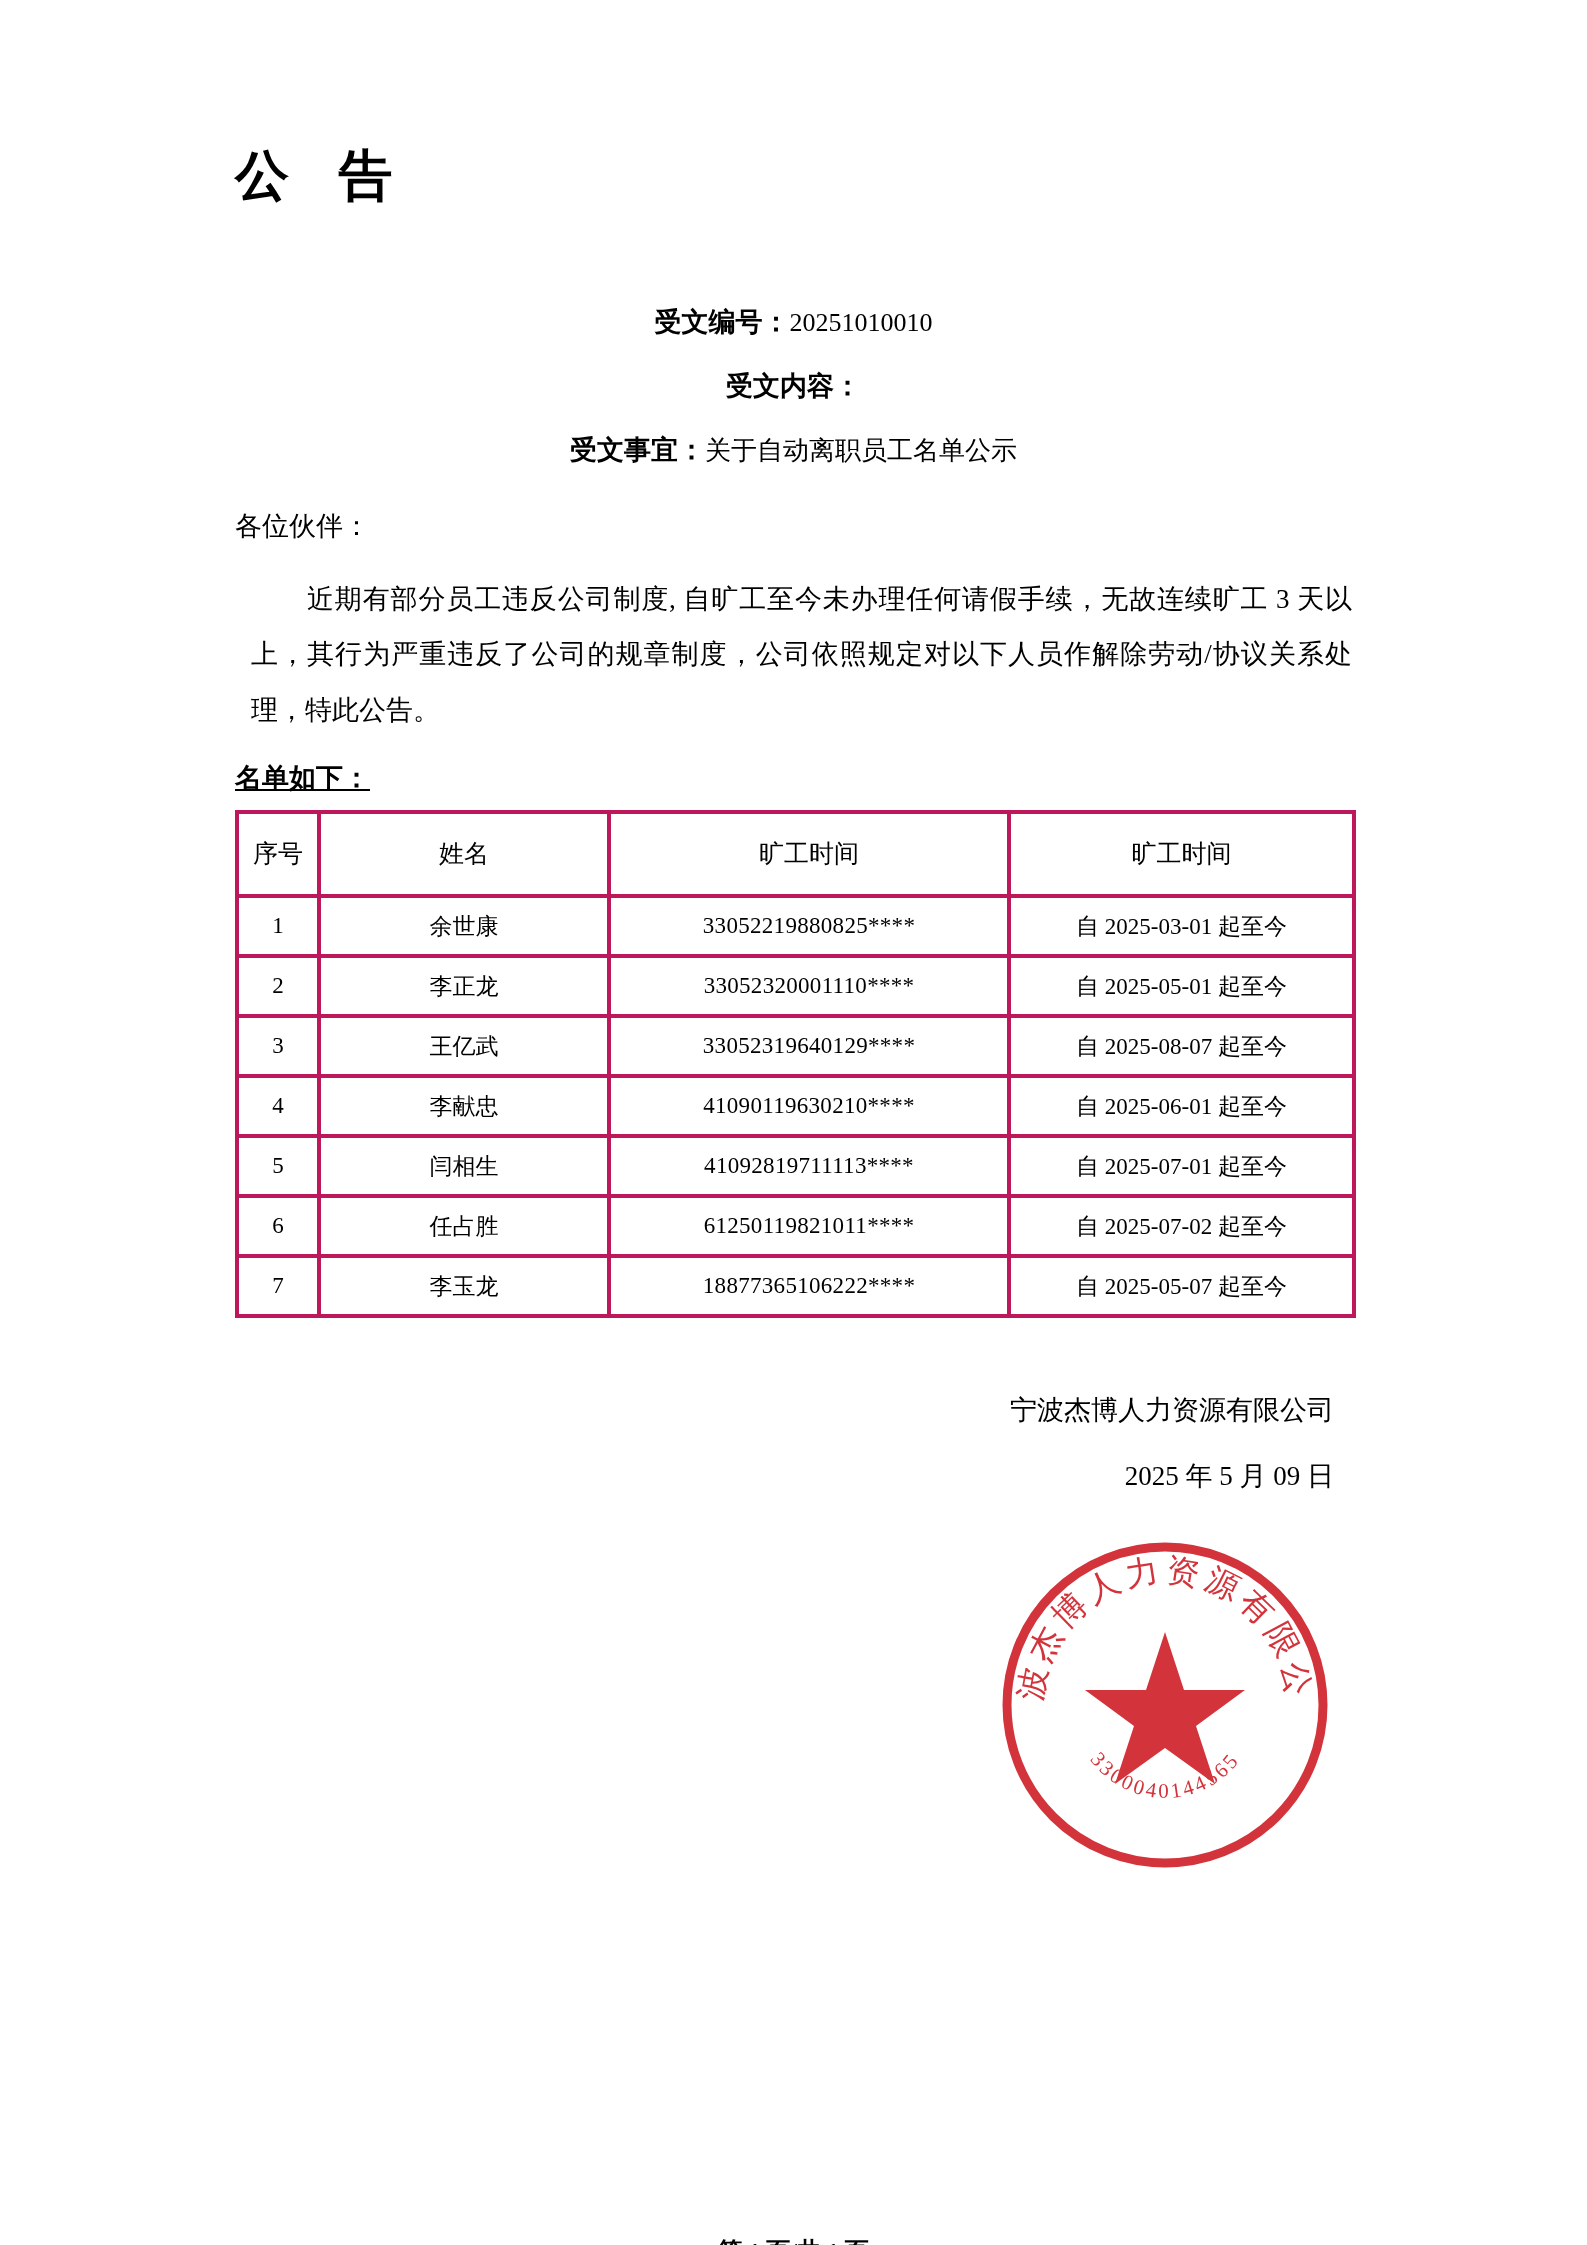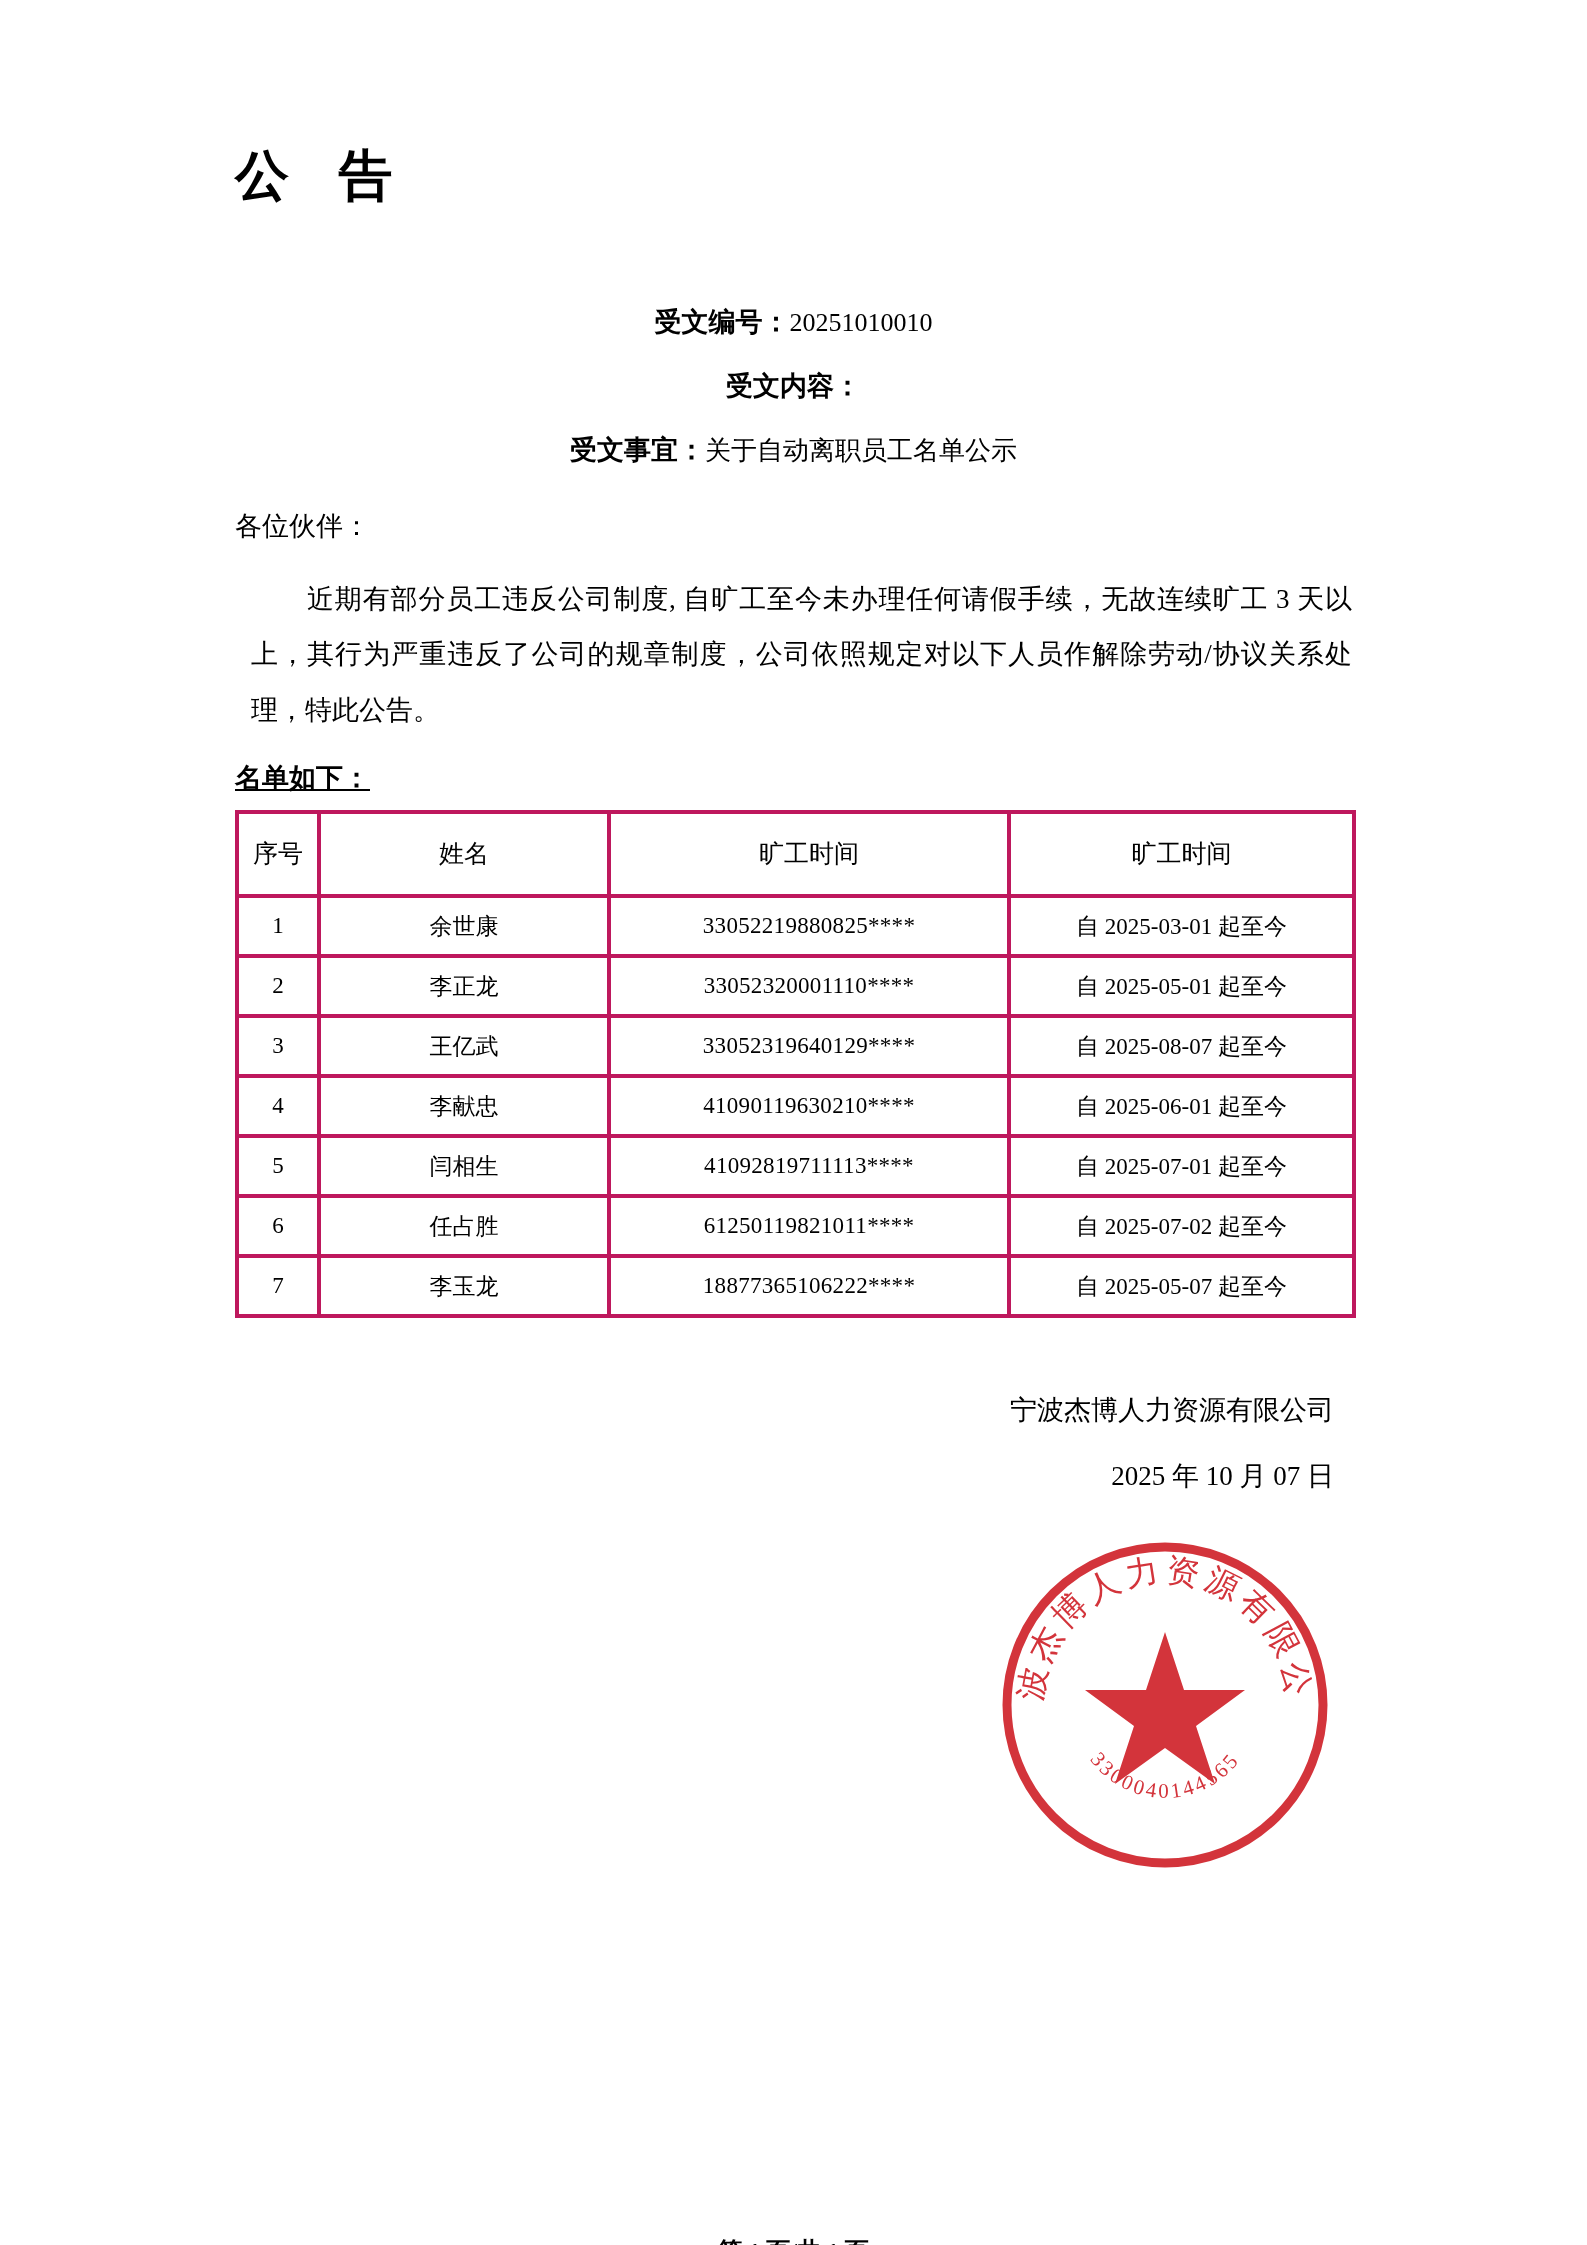--- a/index.html
+++ b/index.html
@@ -214,21 +214,21 @@
         <td>7</td>
         <td>李玉龙</td>
         <td class="idcell">18877365106222****</td>
         <td>自 2025-05-07 起至今</td>
       </tr>
     </tbody>
   </table>
 
   <div class="sign-block">
     <div class="sign-company">宁波杰博人力资源有限公司</div>
-    <div class="sign-date">2025 年 10 月 07 日</div>
+    <div class="sign-date">2025 年 5 月 09 日</div>
   </div>
 
   <div class="seal">
     <svg viewBox="0 0 330 330" xmlns="http://www.w3.org/2000/svg">
       <defs>
         <path id="sealTopArc" d="M 42,165 A 123,123 0 0 1 288,165"></path>
         <path id="sealBottomArc" d="M 72,165 A 93,93 0 0 0 258,165"></path>
       </defs>
       <circle cx="165" cy="165" r="158" fill="none" stroke="#d0232b" stroke-width="9"></circle>
       <polygon points="165,92 184,150 245,150 196,186 215,244 165,208 115,244 134,186 85,150 146,150" fill="#d0232b"></polygon>

